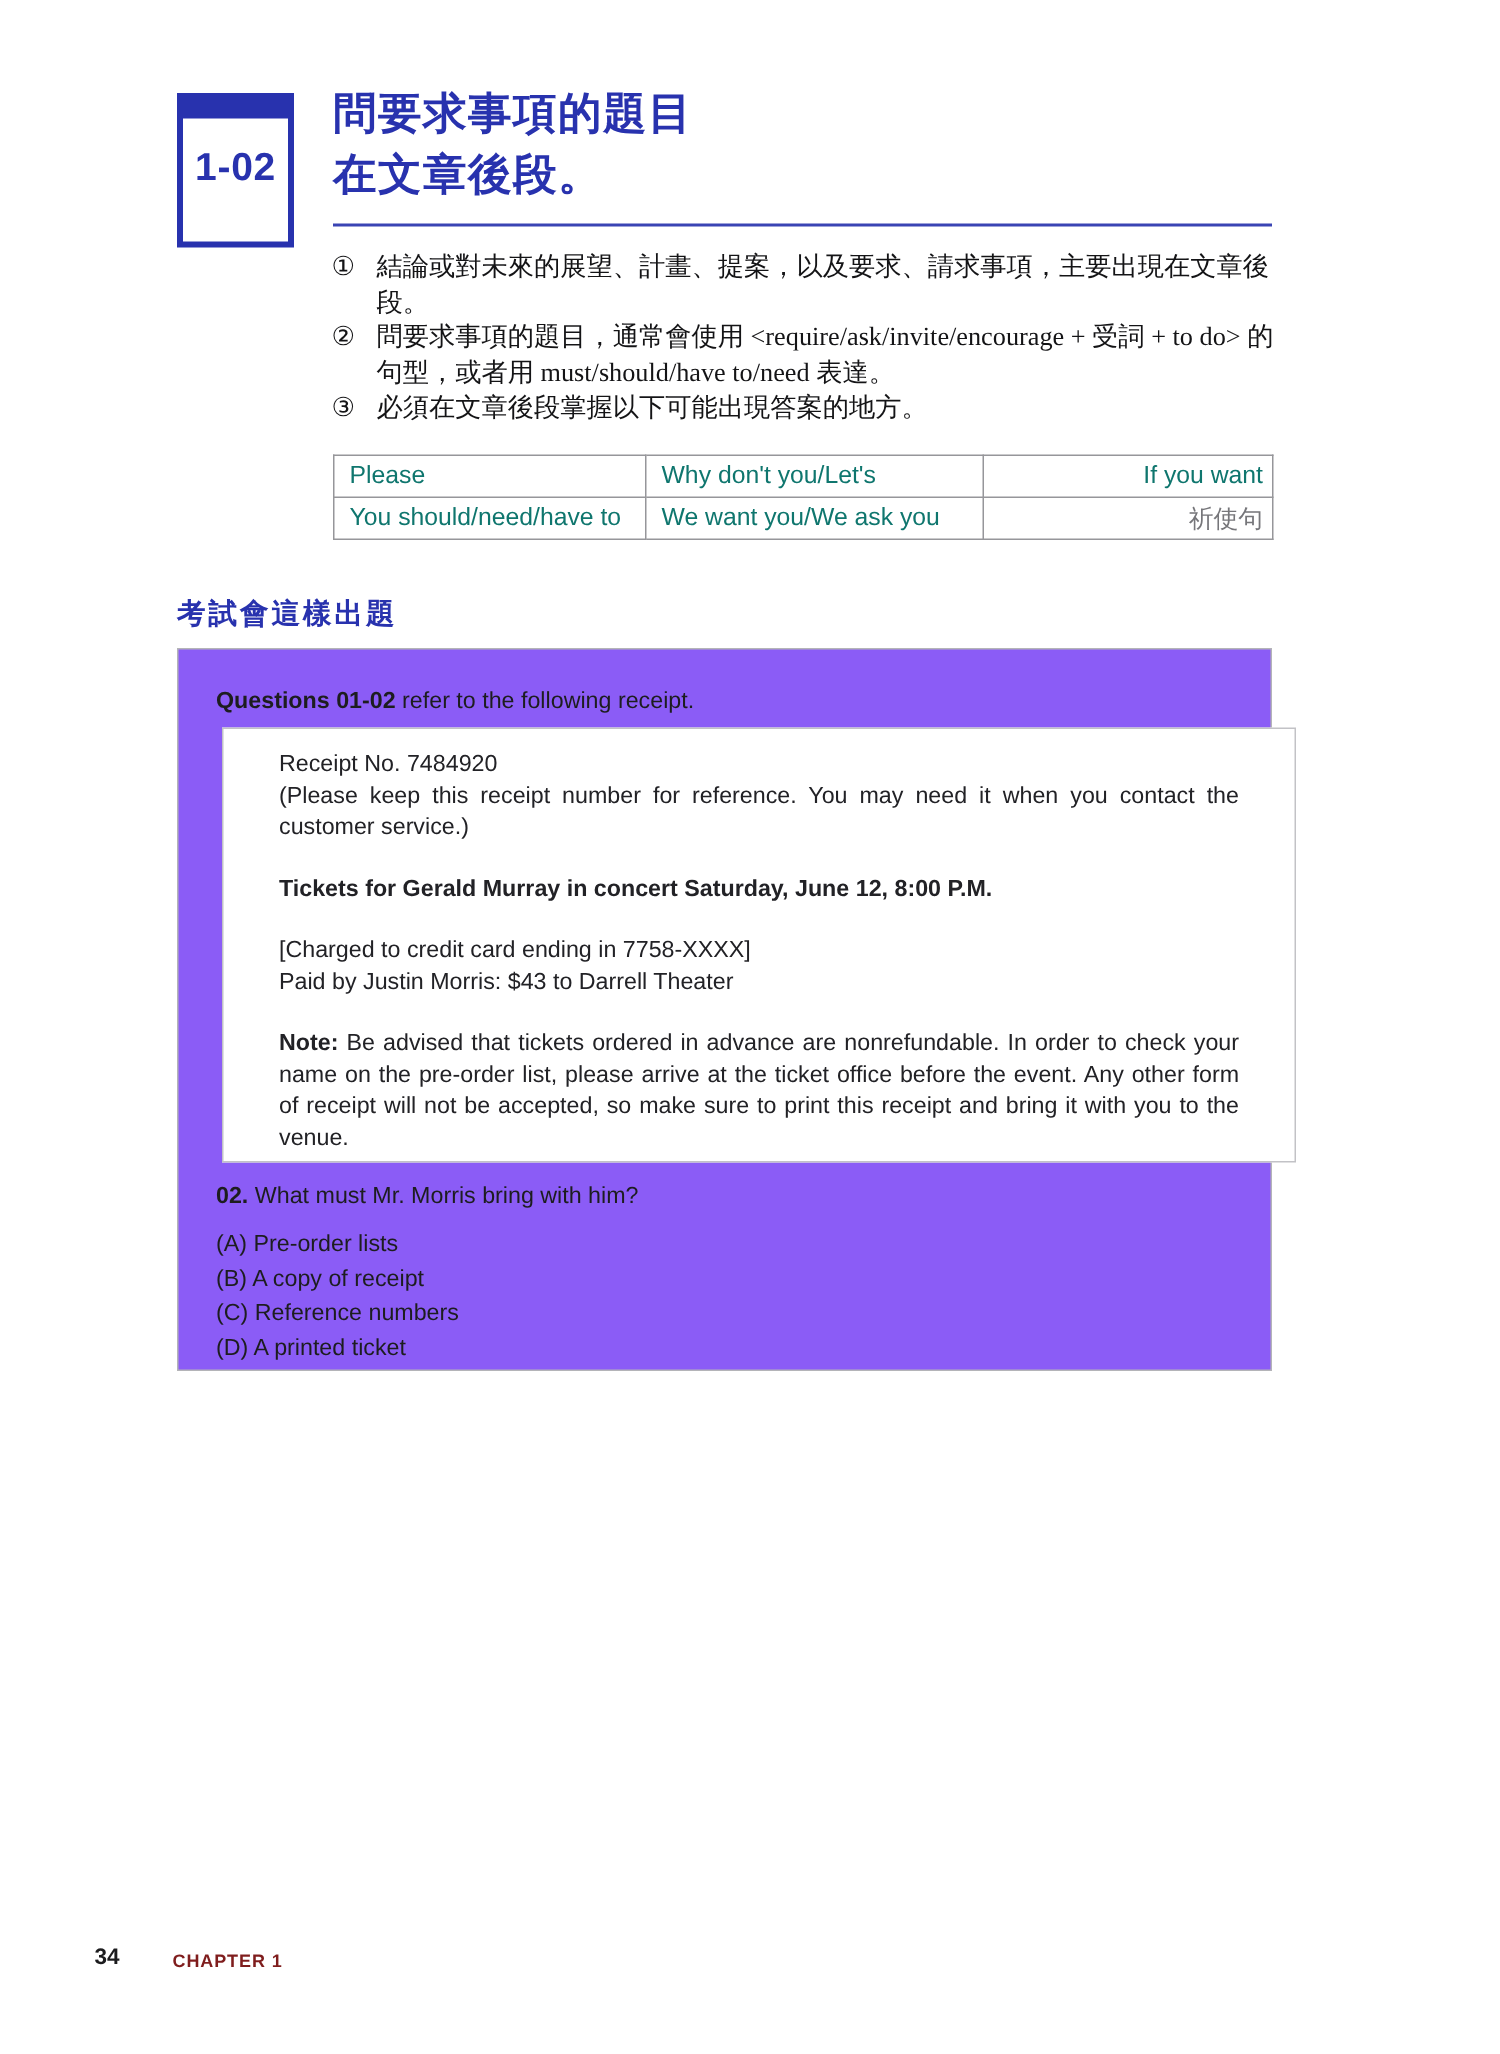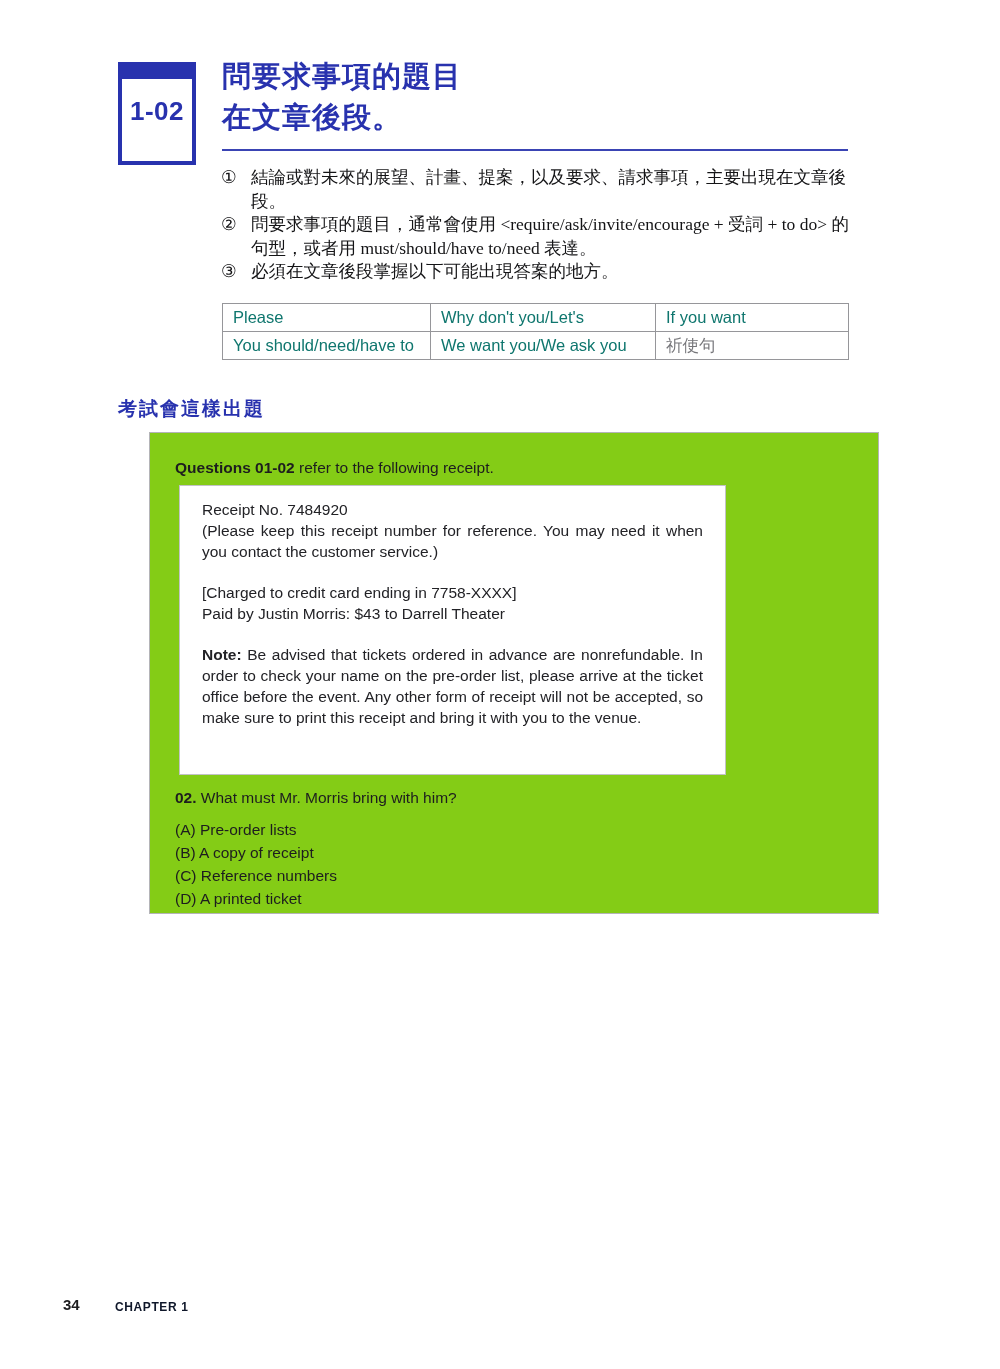--- a/index.html
+++ b/index.html
@@ -76,57 +76,56 @@
     border: 1.5px solid #96969a;
     height: 28px;
     padding: 0 6px 0 10px;
     font-size: 16.5px;
     color: #0f766e;
     vertical-align: middle;
     background: #ffffff;
   }
   .patterns td.c1 { width: 208px; }
   .patterns td.c2 { width: 225px; }
-  .patterns td.c3 { width: 193px; }
+  .patterns td.c3 { width: 193px; text-align: right; }
   .patterns td.muted { color: #76767a; }
 
   
   .section-heading {
     position: absolute;
     left: 118px; top: 396px;
     font-size: 19px;
     font-weight: bold;
     color: #2832ae;
     letter-spacing: 2px;
   }
 
   
   .exercise-box {
     position: absolute;
     left: 118px; top: 432px;
     width: 730px; height: 482px;
     border: 1.5px solid #b4b4b8;
-    background: #84cc16;
-    margin-left: 31px;
+    background: #8b5cf6;
   }
   .exercise-intro {
     position: absolute;
     left: 25px; top: 26px;
     font-size: 15.5px;
     color: #1d1d1f;
   }
   .exercise-intro b { font-weight: bold; }
 
   .receipt-box {
     position: absolute;
     left: 29px; top: 52px;
-    width: 547px; height: 290px;
+    width: 716px; height: 290px;
     border: 1.5px solid #c2c2c6;
     background: #ffffff;
-    padding: 13px 22px;
+    padding: 13px 37px;
     font-size: 15.5px;
     line-height: 21px;
     color: #222226;
   }
   .receipt-box p { text-align: justify; }
   .receipt-box p.noj { text-align: left; }
   .receipt-box .gap { margin-top: 20px; }
   .receipt-box .b { font-weight: bold; }
 
   .question-block {
@@ -147,21 +146,21 @@
     font-size: 15px;
     font-weight: bold;
     color: #1c1c1e;
   }
   .footer-chapter {
     position: absolute;
     left: 115px; top: 1300px;
     font-size: 12px;
     font-weight: bold;
     letter-spacing: 0.6px;
-    color: #0f172a;
+    color: #7f1d1d;
   }
 </style>
 </head>
 <body>
 
 <div class="page">
 
   <div class="badge">
     <div class="badge-topbar"></div>
     <div class="badge-label">1-02</div>
@@ -207,20 +206,21 @@
 
   <div class="exercise-box">
 
     <div class="exercise-intro">
       <b>Questions 01-02</b><span> refer to the following receipt.</span>
     </div>
 
     <div class="receipt-box">
       <p class="noj">Receipt No. 7484920</p>
       <p>(Please keep this receipt number for reference. You may need it when you contact the customer service.)</p>
+      <p class="noj gap b">Tickets for Gerald Murray in concert Saturday, June 12, 8:00 P.M.</p>
       <p class="noj gap">[Charged to credit card ending in 7758-XXXX]</p>
       <p class="noj">Paid by Justin Morris: $43 to Darrell Theater</p>
       <p class="gap"><span class="b">Note:</span><span> Be advised that tickets ordered in advance are nonrefundable. In order to check your name on the pre-order list, please arrive at the ticket office before the event. Any other form of receipt will not be accepted, so make sure to print this receipt and bring it with you to the venue.</span></p>
     </div>
 
     <div class="question-block">
       <div class="question-line">
         <b>02.</b><span> What must Mr. Morris bring with him?</span>
       </div>
       <div class="option">(A) Pre-order lists</div>

